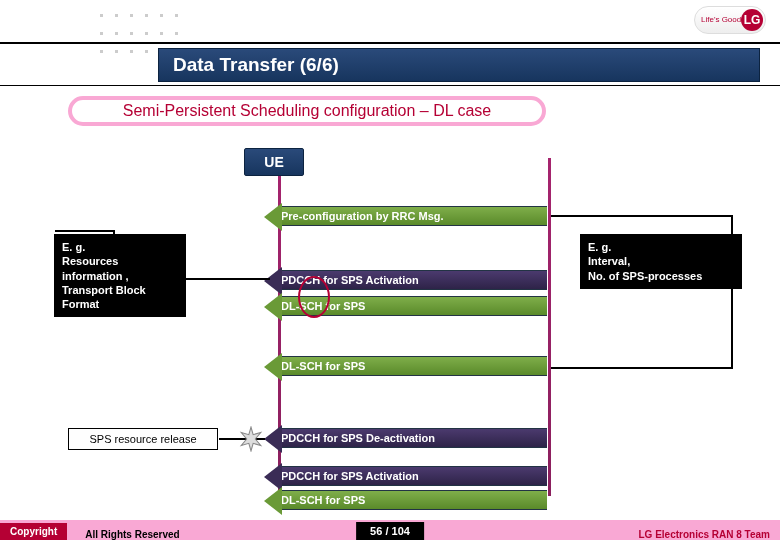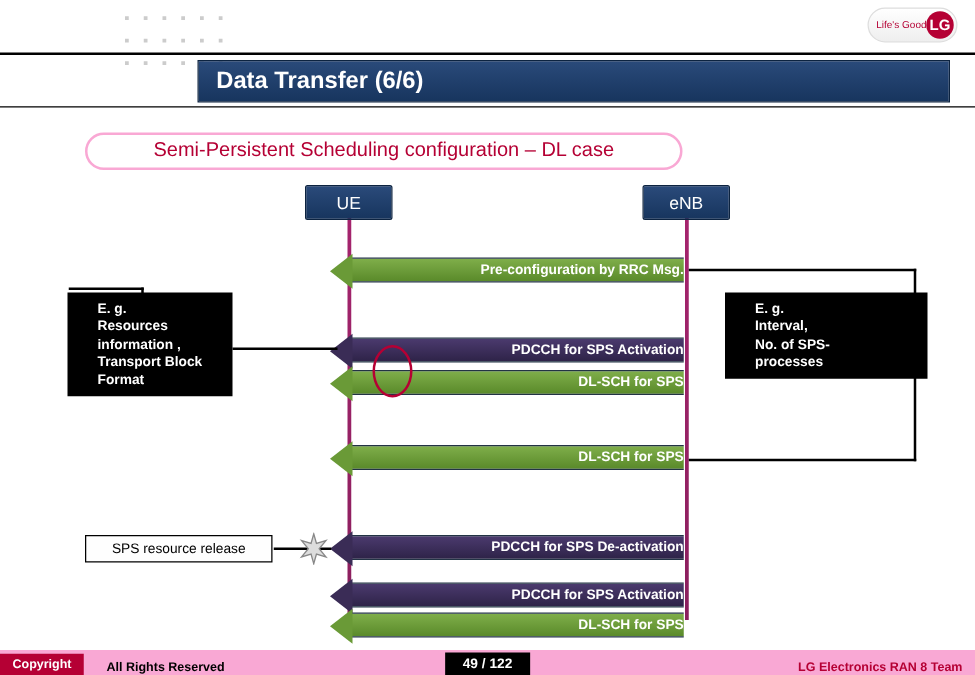--- a/index.html
+++ b/index.html
@@ -11,42 +11,42 @@
   .dots span { display: inline-block; width: 3px; height: 3px; background: #ccc; margin: 3px 12px 3px 0; }
   .logo { position: absolute; top: 6px; right: 14px; width: 72px; height: 28px; border-radius: 14px; background: linear-gradient(#fff,#eee); border:1px solid #ddd; display:flex; align-items:center; justify-content:flex-end; padding:0 2px; }
   .logo-circle { width: 22px; height: 22px; border-radius: 50%; background: #b50034; color:#fff; font-size:12px; font-weight:bold; display:flex; align-items:center; justify-content:center; }
   .logo-text { font-size:8px; color:#b50034; position:absolute; left:6px; line-height:1; }
 
   .rule { position: absolute; top: 42px; left: 0; right: 0; height: 2px; background: #000; }
   .rule2 { position: absolute; top: 85px; left: 0; right: 0; height: 1px; background: #000; }
 
   .title-box { position: absolute; top: 48px; left: 158px; width: 602px; height: 34px; background: linear-gradient(#2a4a7a,#17355e); border: 1px solid #0c2340; color: #fff; font-weight: bold; font-size: 19px; padding-left: 14px; display: flex; align-items: center; }
 
-  .subtitle-pill { position: absolute; top: 106px; left: 68px; width: 478px; height: 30px; border: 2px solid #f9a8d4; border-radius: 16px; background: #fff; color: #b50034; font-size: 16px; display: flex; align-items: center; justify-content: center; }
+  .subtitle-pill { position: absolute; top: 96px; left: 68px; width: 478px; height: 30px; border: 4px solid #f9a8d4; border-radius: 16px; background: #fff; color: #b50034; font-size: 16px; display: flex; align-items: center; justify-content: center; }
 
   
   .diagram { position: absolute; top: 148px; left: 0; right: 0; bottom: 24px; }
 
   .lifeline { position: absolute; top: 10px; bottom: 20px; width: 3px; background: linear-gradient(#a6246e,#8a1f5d); }
   .ll-ue { left: 278px; }
   .ll-enb { left: 548px; }
 
-  .node { position: absolute; top: 0; width: 70px; height: 28px; background: linear-gradient(#2a4a7a,#17355e); border:1px solid #0c2340; color:#fff; font-weight:normal; font-size:14px; display:flex; align-items:center; justify-content:center; border-radius:2px; }
+  .node { position: absolute; top: 0; width: 60px; height: 28px; background: linear-gradient(#2a4a7a,#17355e); border:1px solid #0c2340; color:#fff; font-weight:bold; font-size:14px; display:flex; align-items:center; justify-content:center; border-radius:2px; }
   .node-ue { left: 244px; }
   .node-enb { left: 514px; }
 
-  .arrow-bar { position: absolute; left: 281px; width: 266px; height: 20px; display:flex; align-items:center; justify-content:flex-end; color:#fff; font-size:11px; font-weight:bold; border-top:1px solid #234; border-bottom:1px solid #234; }
+  .arrow-bar { position: absolute; left: 281px; width: 266px; height: 20px; display:flex; align-items:center; justify-content:flex-start; color:#fff; font-size:11px; font-weight:bold; border-top:1px solid #234; border-bottom:1px solid #234; }
   .green { background: linear-gradient(#7fae4a,#5a8a2a); }
   .purple { background: linear-gradient(#4b3a6e,#2e2348); }
 
   .arrow-head-left { position:absolute; left:-17px; top:-4px; width:0; height:0; border-top:14px solid transparent; border-bottom:14px solid transparent; }
   .green .arrow-head-left { border-right:18px solid #6a9a37; }
   .purple .arrow-head-left { border-right:18px solid #3a2c56; }
 
-  .note-box { position: absolute; background:#000; color:#fff; font-size:11px; font-weight:bold; padding:6px 24px; line-height:1.3; }
+  .note-box { position: absolute; background:#000; color:#fff; font-size:11px; font-weight:bold; padding:6px 8px; line-height:1.3; }
   .note-left { left: 54px; top: 86px; width: 132px; }
   .note-right { left: 580px; top: 86px; width: 162px; }
   .note-sps { position:absolute; left: 68px; top: 280px; width: 150px; height:22px; background:#fefefe; border:1px solid #000; color:#000; font-size:11px; font-weight:normal; display:flex; align-items:center; justify-content:center; }
 
   .connector { position:absolute; background:#000; }
 
   .ellipse { position:absolute; left: 298px; top: 128px; width: 32px; height: 42px; border: 2px solid #b50034; border-radius: 50%; }
   .star { position:absolute; left: 238px; top: 278px; width: 26px; height: 26px; }
 
   
@@ -73,21 +73,20 @@
 <div class="rule"></div>
 <div class="title-box">Data Transfer (6/6)</div>
 <div class="rule2"></div>
 
 <div class="subtitle-pill">Semi-Persistent Scheduling configuration – DL case</div>
 
 <div class="diagram">
   <div class="lifeline ll-ue"></div>
   <div class="lifeline ll-enb"></div>
   <div class="node node-ue">UE</div>
-  <div class="node node-enb">eNB</div>
 
   <div class="arrow-bar green" style="top:58px">
     <div class="arrow-head-left"></div>
     <span>Pre-configuration by RRC Msg.</span>
   </div>
   <div class="arrow-bar purple" style="top:122px">
     <div class="arrow-head-left"></div>
     <span>PDCCH for SPS Activation</span>
   </div>
   <div class="arrow-bar green" style="top:148px">
@@ -131,15 +130,15 @@
   <div class="star">
     <svg viewBox="0 0 24 24" width="26" height="26">
         <polygon points="12,1 14,8 21,6 16,12 21,18 14,16 12,23 10,16 3,18 8,12 3,6 10,8" fill="#ddd" stroke="#888" stroke-width="1"></polygon>
       </svg>
   </div>
 </div>
 
 <div class="footer">
   <span class="copyright">Copyright</span>
   <span class="rights">All Rights Reserved</span>
-  <span class="pager">49 / 122</span>
+  <span class="pager">56 / 104</span>
   <span class="team">LG Electronics RAN 8 Team</span>
 </div>
 
 </body></html>

